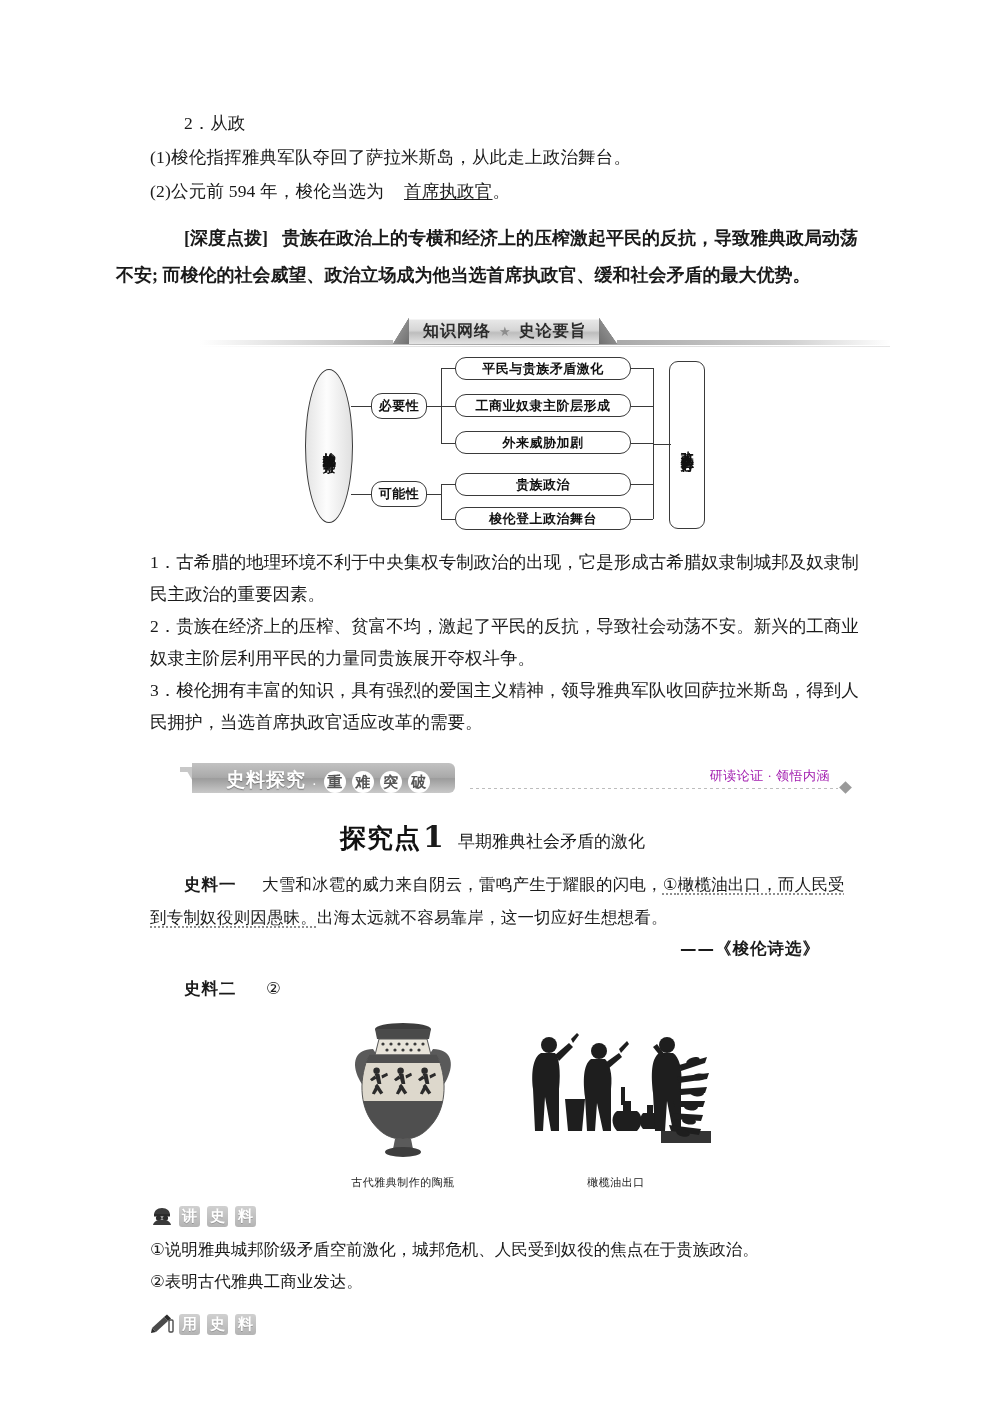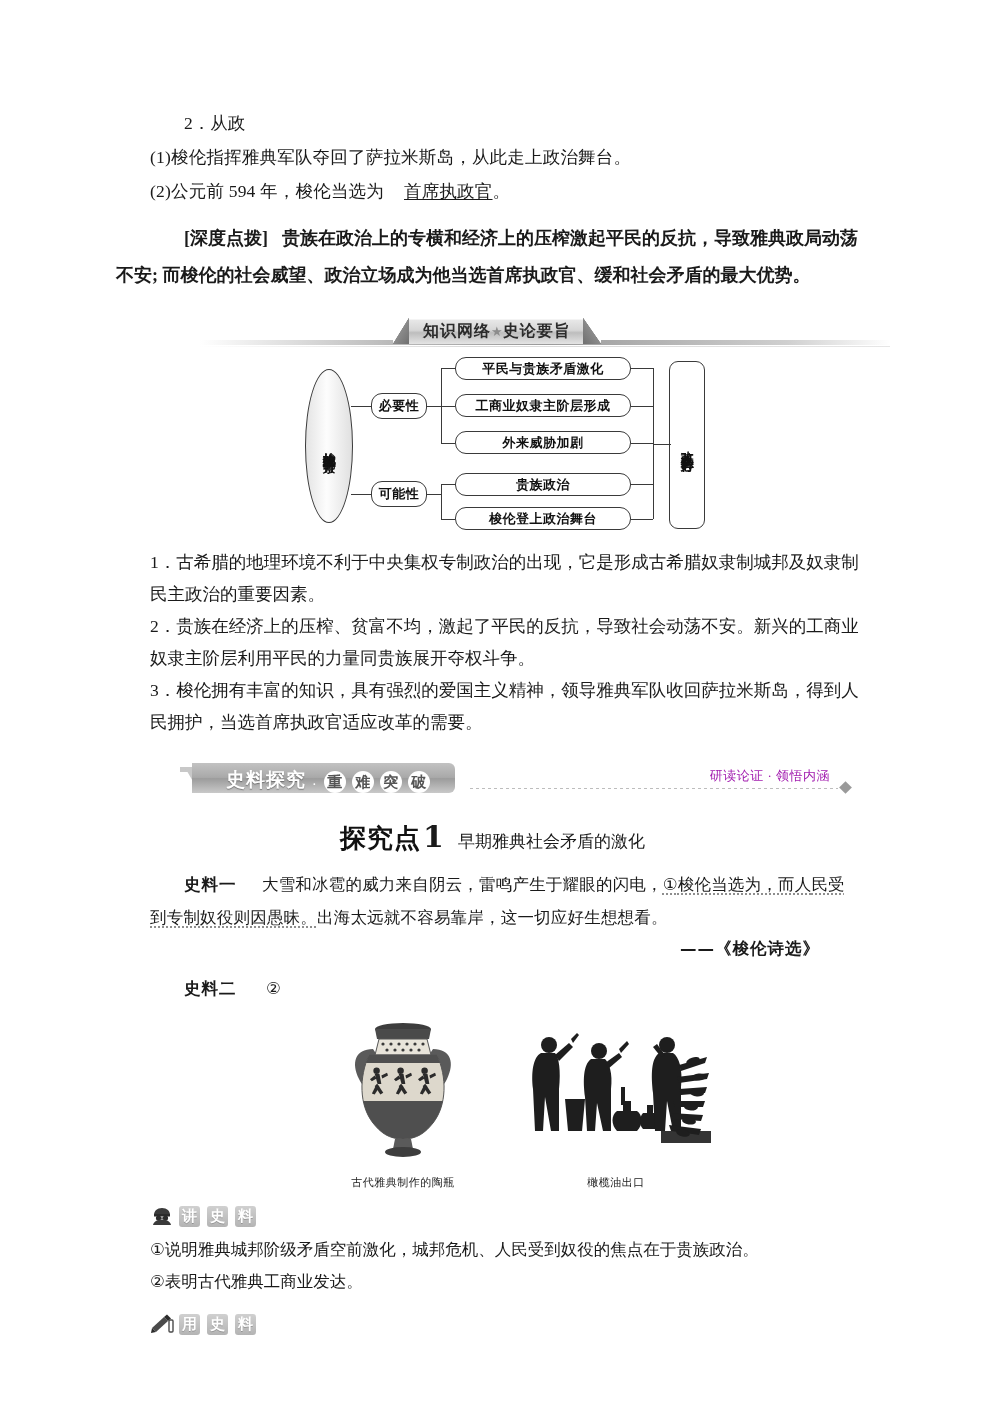--- a/index.html
+++ b/index.html
@@ -76,21 +76,21 @@
     background: linear-gradient(to right, #ffffff 0%, #d8d8d8 40%, #e6e6e6 100%);
   }
   .banner-kn-tab {
     position: absolute;
     left: 255px;
     top: 0px;
     height: 25px;
     padding: 0 16px 0 18px;
     display: flex;
     align-items: center;
-    gap: 0;
+    gap: 8px;
     background: linear-gradient(to bottom, #e9e9e9 0%, #d6d6d6 45%, #bdbdbd 55%, #e4e4e4 100%);
     border-radius: 5px 5px 0 0;
     box-shadow: inset 0 1px 0 #f4f4f4;
   }
   .banner-kn-tab::before {
     content: "";
     position: absolute;
     left: -12px; bottom: 0;
     width: 16px; height: 26px;
     background: linear-gradient(to bottom right, #ffffff 0%, #ffffff 48%, #8b8b8b 50%, #6f6f6f 100%);
@@ -458,21 +458,21 @@
       <div class="banner-sl-right">研读论证 · 领悟内涵</div>
       <div class="banner-sl-diamond"></div>
     </div>
 
     <div class="tjd">
       <span class="tjd-main">探究点</span><span class="tjd-num">1</span><span class="tjd-sub">早期雅典社会矛盾的激化</span>
     </div>
 
     <div class="sl-body" style="text-indent:34px;">
       <span class="sl-label">史料一</span>
-      <span style="display:inline-block;width:20px;"></span><span>大雪和冰雹的威力来自阴云，雷鸣产生于耀眼的闪电，</span><span class="wavy">①</span><span class="wavy">梭伦当选为，而人</span><span class="wavy">民受到专制奴役则因愚昧。</span><span>出海太远就不容易靠岸，这一切应好生想想看。</span>
+      <span style="display:inline-block;width:20px;"></span><span>大雪和冰雹的威力来自阴云，雷鸣产生于耀眼的闪电，</span><span class="wavy">①</span><span class="wavy">橄榄油出口，而人</span><span class="wavy">民受到专制奴役则因愚昧。</span><span>出海太远就不容易靠岸，这一切应好生想想看。</span>
     </div>
     <div class="src-line">——《梭伦诗选》</div>
 
     <div class="sl-body" style="text-indent:34px; margin-top:12px;">
       <span class="sl-label">史料二</span>
       <span style="display:inline-block;width:24px;"></span><span>②</span>
     </div>
 
     <div class="img-row">
 

